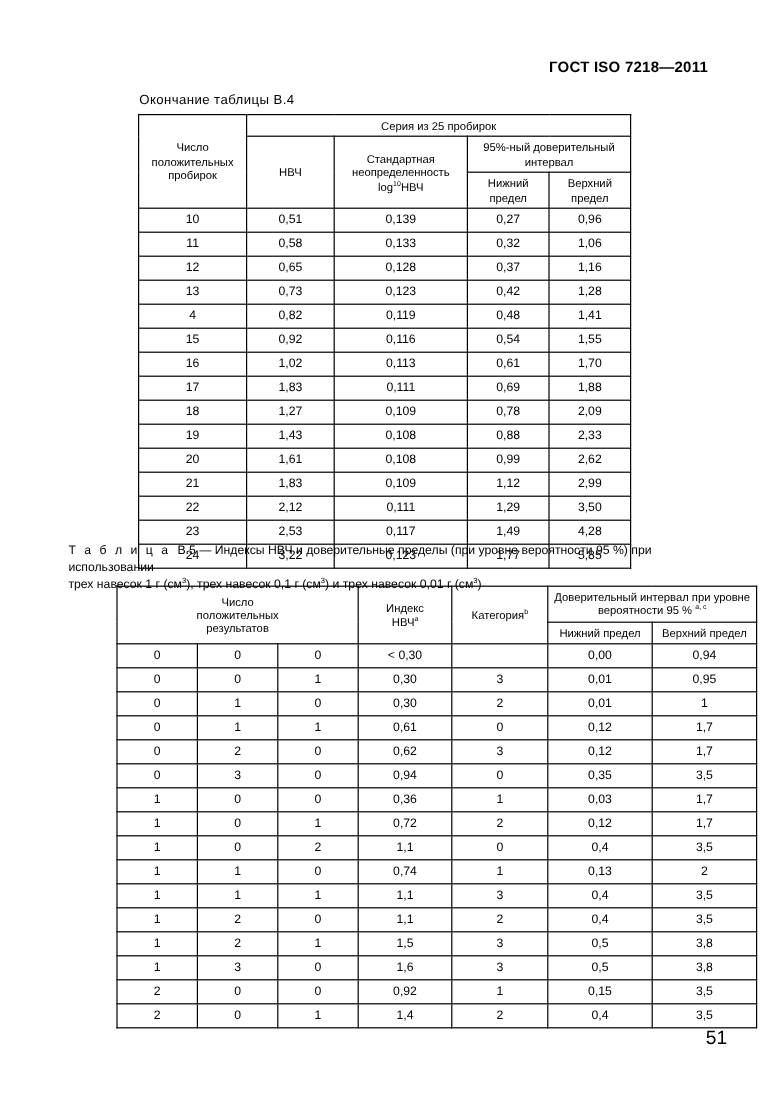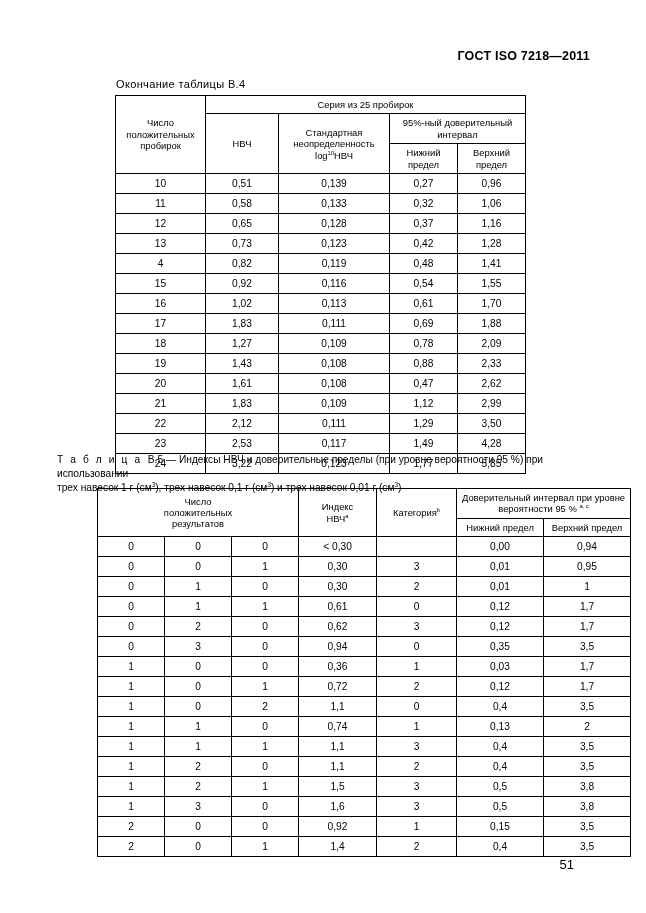--- a/index.html
+++ b/index.html
@@ -100,22 +100,22 @@
     left: 57px;
     width: 533px;
     margin-left: 40px;
   }
   .tbl-b5 { width: 533px; }
 
   
   .page-number {
     position: absolute;
     top: 857px;
-    right: 72px;
-    font-size: 13px;
+    right: 40px;
+    font-size: 16px;
   }
 </style>
 </head>
 <body>
 
 <div class="page">
 
   <div class="doc-header">ГОСТ ISO 7218—2011</div>
 
   <div class="caption-b4">Окончание таблицы В.4</div>
@@ -222,21 +222,21 @@
             <td class="data">19</td>
             <td class="data">1,43</td>
             <td class="data">0,108</td>
             <td class="data">0,88</td>
             <td class="data">2,33</td>
           </tr>
           <tr>
             <td class="data">20</td>
             <td class="data">1,61</td>
             <td class="data">0,108</td>
-            <td class="data">0,47</td>
+            <td class="data">0,99</td>
             <td class="data">2,62</td>
           </tr>
           <tr>
             <td class="data">21</td>
             <td class="data">1,83</td>
             <td class="data">0,109</td>
             <td class="data">1,12</td>
             <td class="data">2,99</td>
           </tr>
           <tr>

